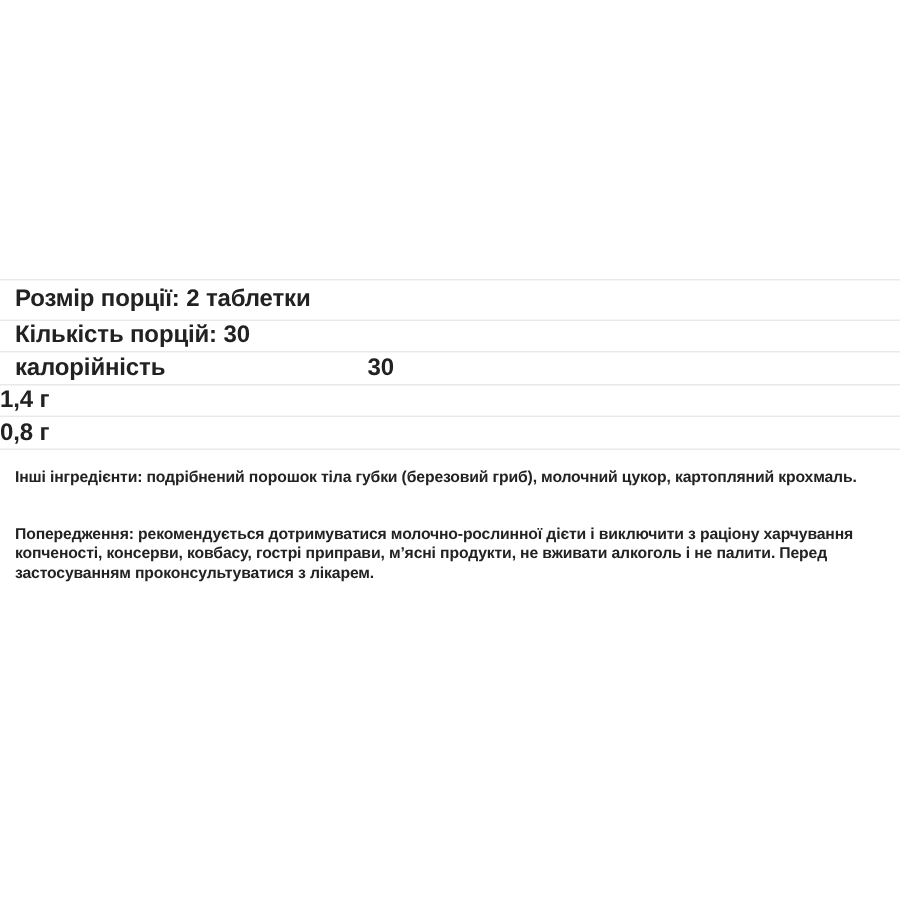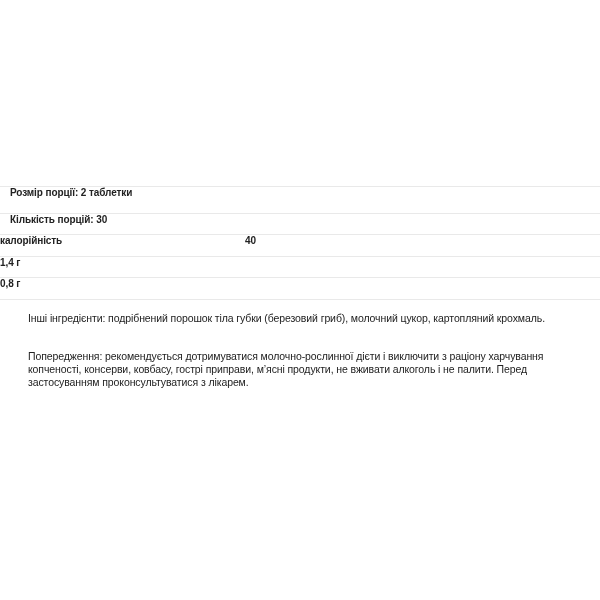--- a/index.html
+++ b/index.html
@@ -21,52 +21,54 @@
     top: 186px;
     left: 0;
     right: 0;
   }
   .facts-table {
     width: 100%;
     border-bottom: 1px solid #e9e9e9;
   }
   .t-row {
     display: flex;
+    align-items: center;
     box-sizing: border-box;
     border-top: 1px solid #e9e9e9;
     height: 21px;
-    font-size: 10px;
+    font-size: 16px;
     font-weight: 700;
     letter-spacing: -0.1px;
     color: #222222;
   }
   .t-row.tall { height: 27px; }
   .t-row.header-row { height: 19px; }
   .t-row.r22 { height: 22px; }
   .cell-label {
     box-sizing: border-box;
+    padding-left: 10px;
     width: 245px;
     flex: 0 0 245px;
     white-space: nowrap;
   }
   .cell-value {
     flex: 1;
     white-space: nowrap;
   }
   .single-cell {
     padding-left: 10px;
     white-space: nowrap;
   }
   .para {
     font-size: 10.5px;
-    font-weight: 400;
+    font-weight: 700;
     letter-spacing: -0.1px;
     line-height: 13px;
     color: #222222;
-    padding: 0 28px;
+    padding: 0 10px;
   }
   .para.ingredients { margin-top: 12px; }
   .para.warning { margin-top: 25px; }
 </style>
 </head>
 <body>
 
 <div class="page">
   <div class="content">
 
@@ -76,21 +78,21 @@
         <div class="single-cell">Розмір порції: 2 таблетки</div>
       </div>
 
       <div class="t-row">
         <div class="single-cell">Кількість порцій: 30</div>
       </div>
 
 
       <div class="t-row r22">
         <div class="cell-label">калорійність</div>
-        <div class="cell-value">40</div>
+        <div class="cell-value">30</div>
       </div>
 
       <div class="t-row">
         <div class="cell-value">1,4 г</div>
       </div>
 
       <div class="t-row r22">
         <div class="cell-value">0,8 г</div>
       </div>
 

